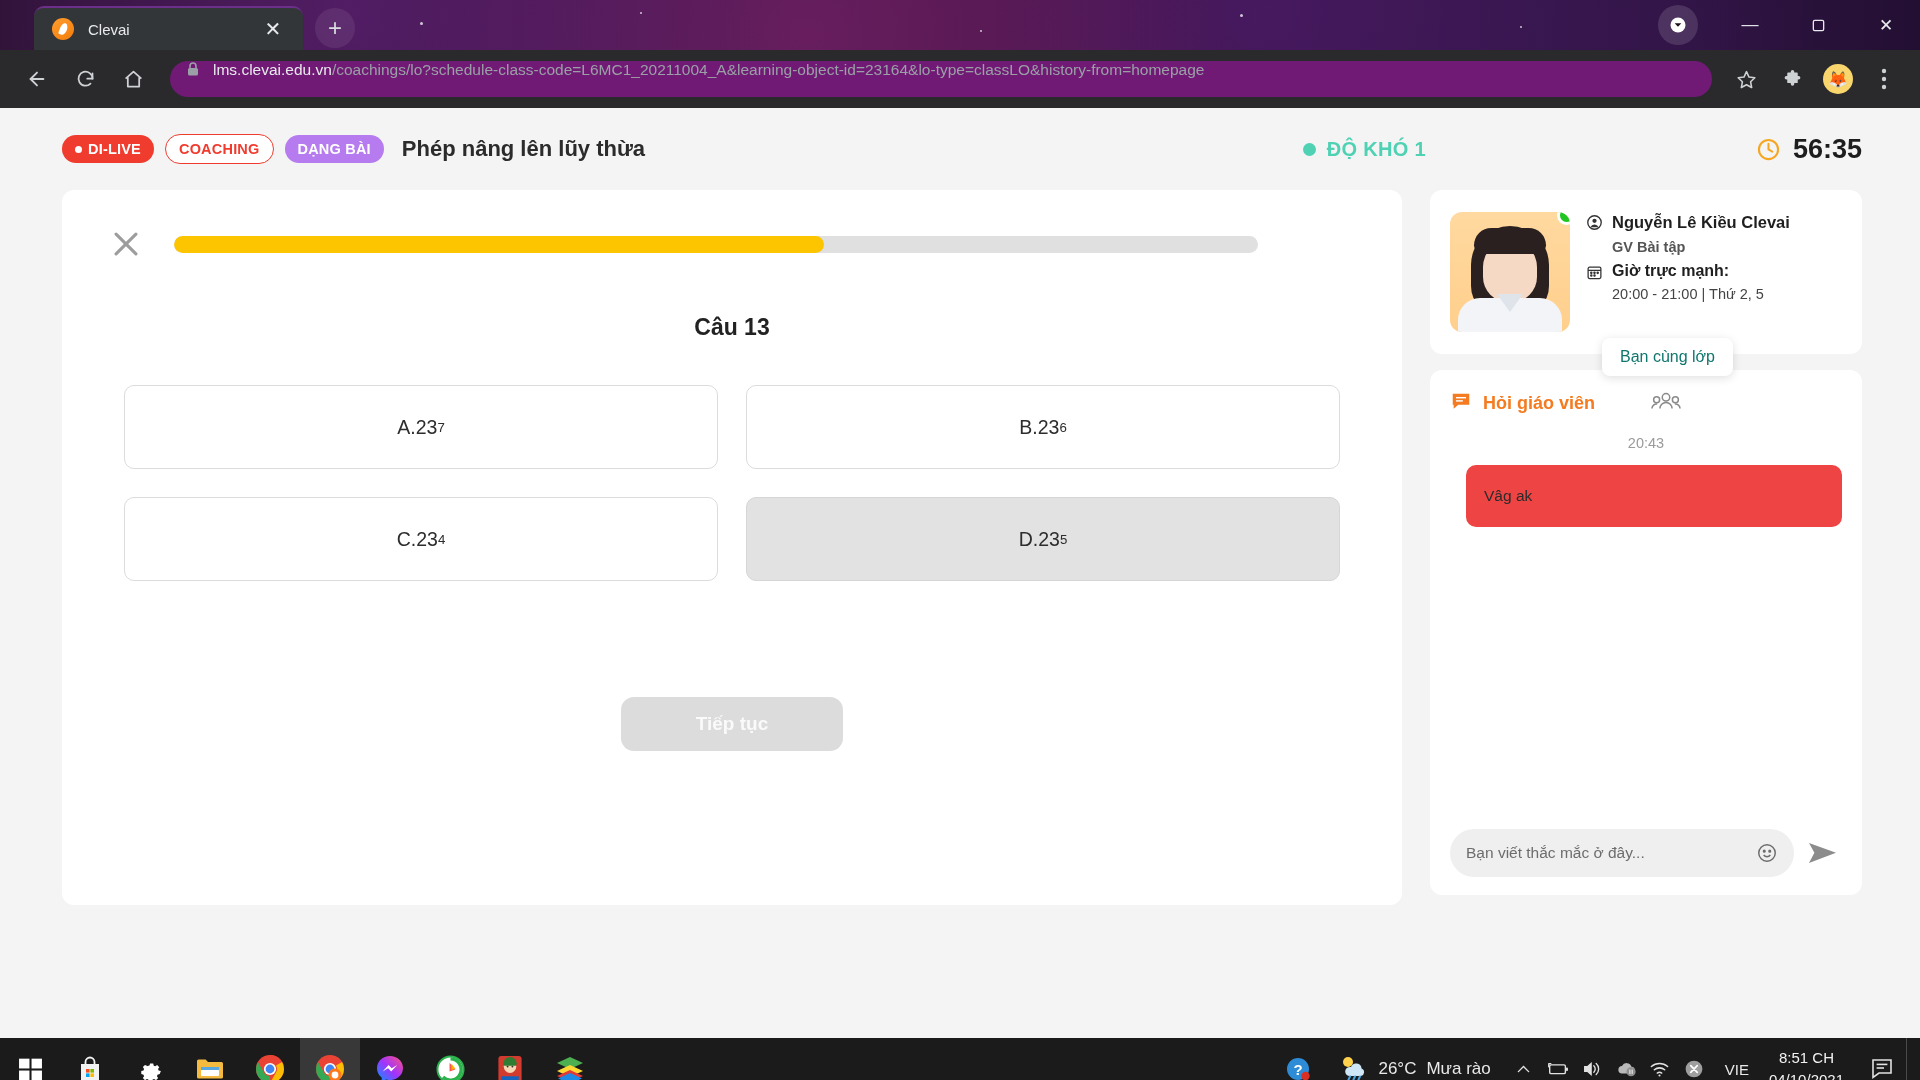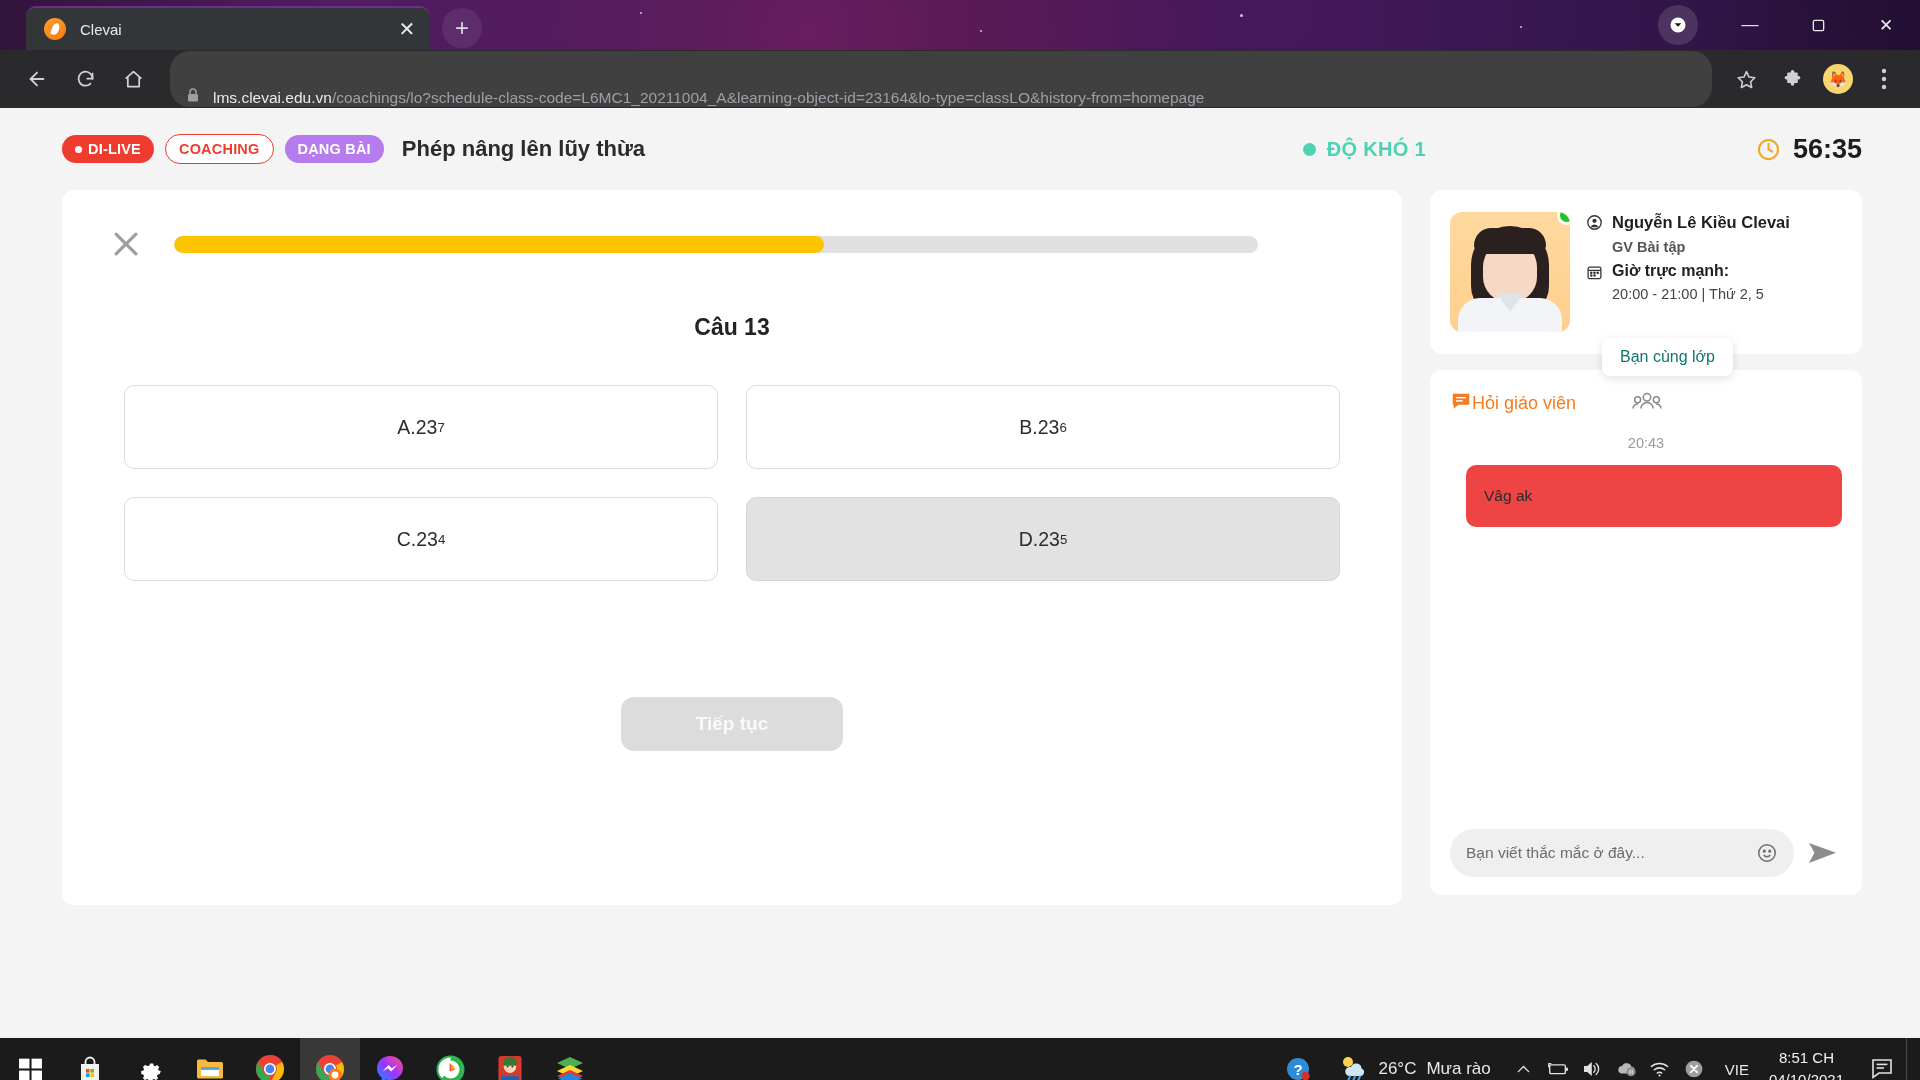--- a/index.html
+++ b/index.html
@@ -28,28 +28,28 @@
     display: flex;
     align-items: flex-end;
   }
   #titlebar .star {
     position: absolute;
     background: #fff;
     border-radius: 50%;
     opacity: .75;
   }
   .tab {
-    margin-left: 26px;
-    width: 404px;
+    margin-left: 34px;
+    width: 269px;
     height: 44px;
     background: #333639;
     border-radius: 10px 10px 0 0;
     display: flex;
     align-items: center;
-    padding: 0 10px 0 18px;
+    padding: 0 17px 0 18px;
     position: relative;
     border-top: 2px solid #6c2f8a;
   }
   .tab-favicon {
     width: 22px; height: 22px; border-radius: 50%;
     background: linear-gradient(145deg,#ff9d2e,#f47c0a);
     display: flex; align-items: center; justify-content: center;
     flex: 0 0 auto;
   }
   .tab-favicon::after {
@@ -109,25 +109,25 @@
   .nav-btn {
     width: 42px; height: 42px;
     display: flex; align-items: center; justify-content: center;
     color: #cfd2d5;
     border-radius: 50%;
     flex: 0 0 auto;
   }
   .nav-btn svg { display: block; }
   #omnibox {
     flex: 1 1 auto;
-    height: 56px;
-    background: #404040;
+    height: 36px;
+    background: #701a75;
     border-radius: 20px;
     display: flex;
-    align-items: flex-end;
+    align-items: flex-start;
     padding: 0 16px;
     margin-left: 10px;
     margin-right: 8px;
     overflow: hidden;
   }
   #omnibox .lock { margin-right: 13px; flex: 0 0 auto; }
   #url-text {
     font-size: 15.5px;
     color: #9aa0a6;
     white-space: nowrap;
@@ -402,24 +402,24 @@
     padding: 20px 20px 18px 20px;
     height: 525px;
   }
   #chat-tabs {
     display: flex;
     align-items: center;
     gap: 20px;
     margin-bottom: 18px;
   }
   #chat-tab-teacher {
-    display: flex; align-items: center; 
+    display: flex; align-items: center; gap: 11px;
     color: #f47b20;
     font-size: 18px;
-    font-weight: 400;
+    font-weight: 700;
   }
   #chat-tab-class {
     display: flex; align-items: center;
     color: #8a8a8a;
     margin-left: 36px;
   }
   #chat-time {
     text-align: center;
     font-size: 14.5px;
     color: #9b9b9b;

